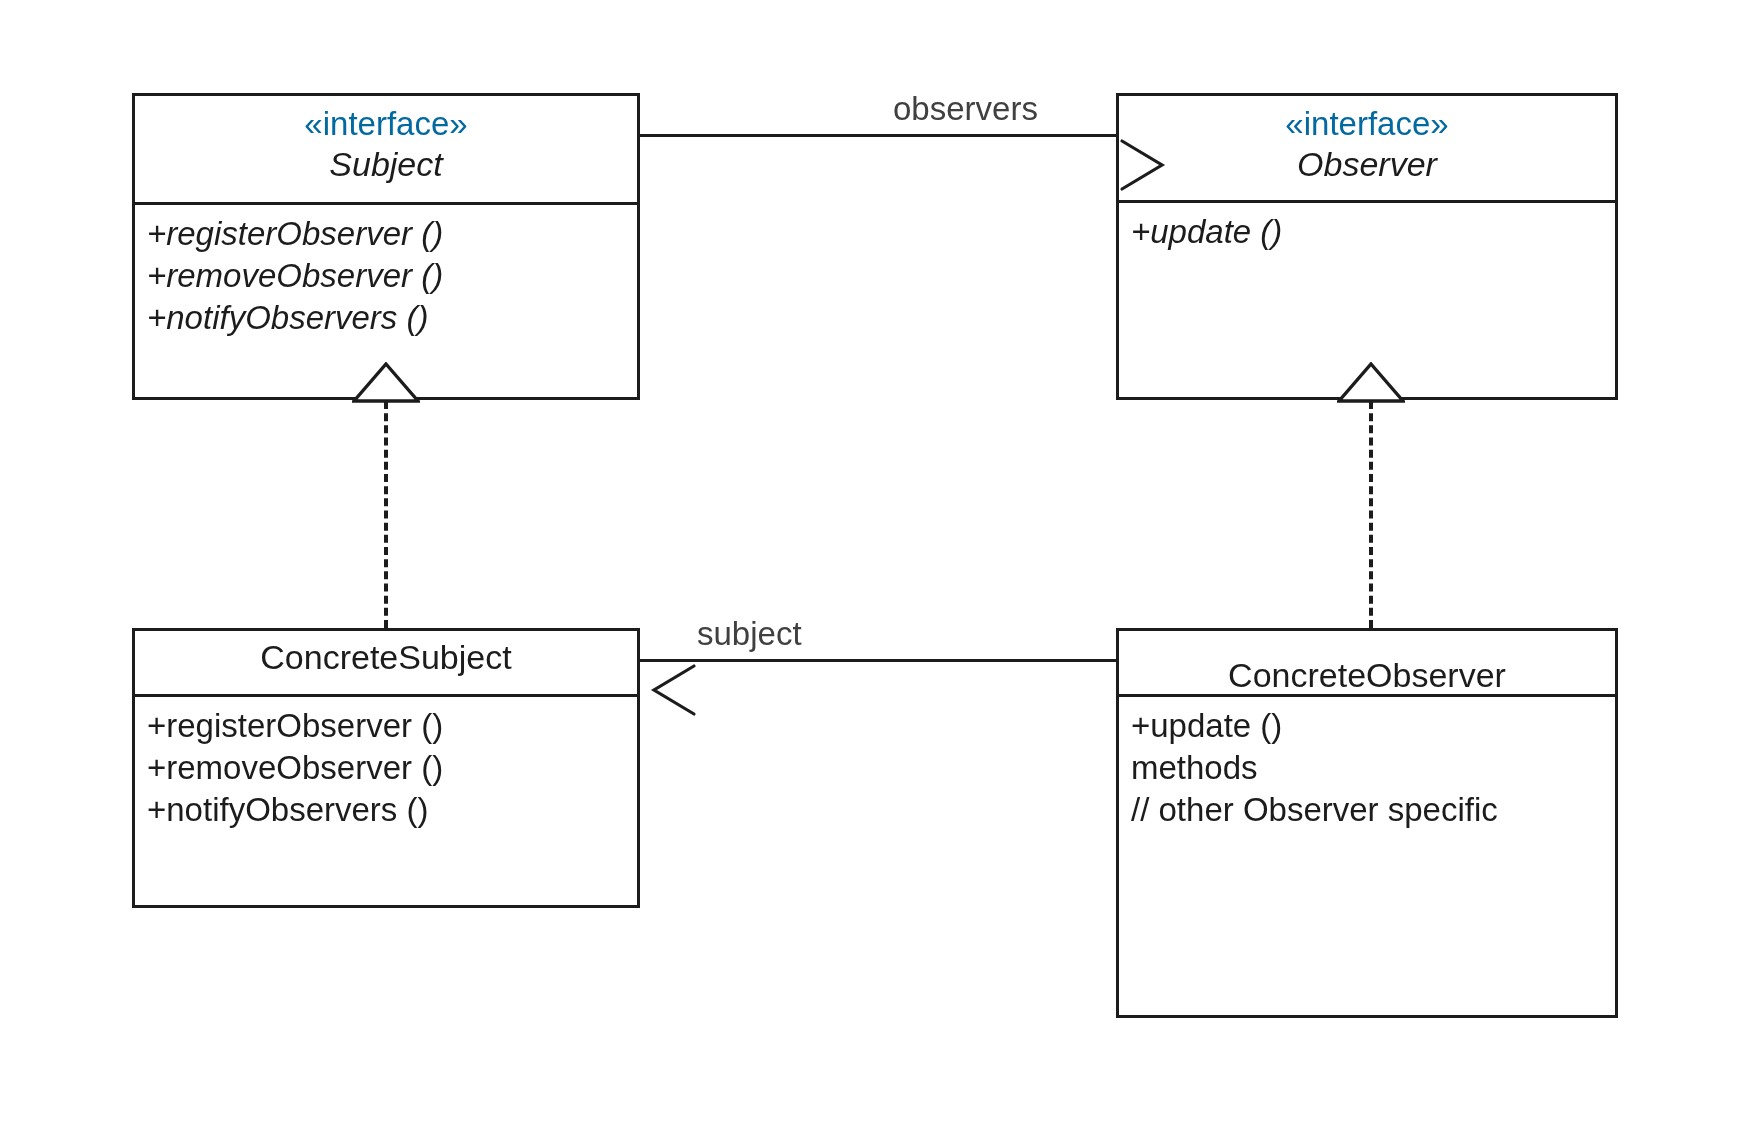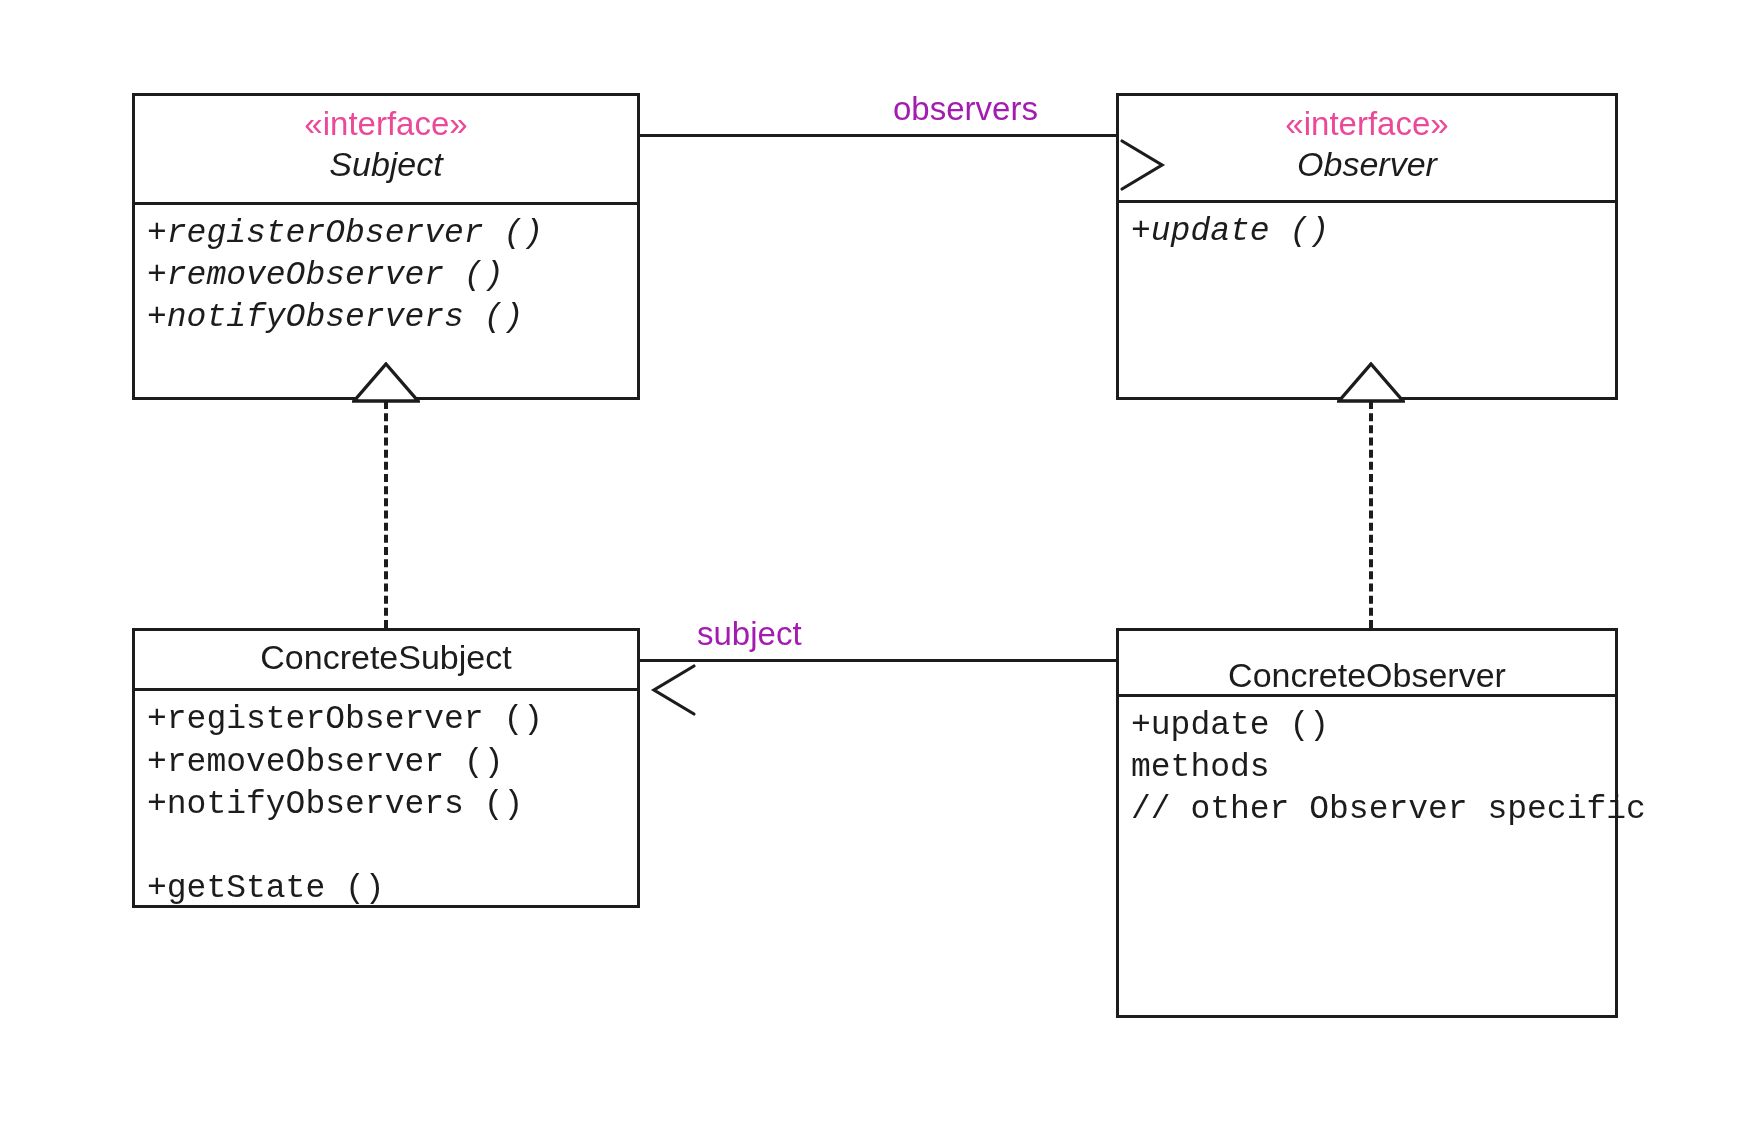--- a/index.html
+++ b/index.html
@@ -30,27 +30,26 @@
     text-align: center;
     padding: 8px 10px 10px 10px;
     border-bottom: 3px solid #1c1c1c;
     line-height: 1.22;
   }
   .uml-body {
     box-sizing: border-box;
     flex: 1 1 auto;
     padding: 8px 12px 10px 12px;
     line-height: 1.28;
-    font-family: Liberation Mono, monospace;
   }
 
   .stereotype {
     display: block;
     font-size: 33px;
-    color: #ec4899;
+    color: #0369a1;
   }
   .classname {
     display: block;
     font-size: 34px;
     color: #1c1c1c;
     white-space: nowrap;
   }
   .italic { font-style: italic; }
 
   .member {
@@ -69,21 +68,21 @@
   }
   .edge-h { height: 3px; }
   .edge-dashed-v {
     position: absolute;
     width: 0;
     border-left: 4px dashed #1c1c1c;
   }
   .edge-label {
     position: absolute;
     font-size: 33px;
-    color: #a21caf;
+    color: #404040;
     white-space: nowrap;
   }
   .arrow-open {
     position: absolute;
     width: 0;
     height: 0;
     overflow: visible;
   }
   .arrow-open svg { display: block; overflow: visible; }
   .triangle-hollow {
@@ -120,21 +119,20 @@
 
   <div class="uml-box" style="left:132px; top:628px; width:508px; height:280px;">
     <div class="uml-header" style="height:66px; padding-top:6px;">
       <span class="classname">ConcreteSubject</span>
     </div>
     <div class="uml-body">
       <span class="member">+registerObserver ()</span>
       <span class="member">+removeObserver ()</span>
       <span class="member">+notifyObservers ()</span>
       <span class="member spacer"></span>
-      <span class="member">+getState ()</span>
     </div>
   </div>
 
   <div class="uml-box" style="left:1116px; top:628px; width:502px; height:390px;">
     <div class="uml-header" style="height:66px; padding-top:24px;">
       <span class="classname">ConcreteObserver</span>
     </div>
     <div class="uml-body">
       <span class="member">+update ()</span>
       <span class="member"> methods</span>

